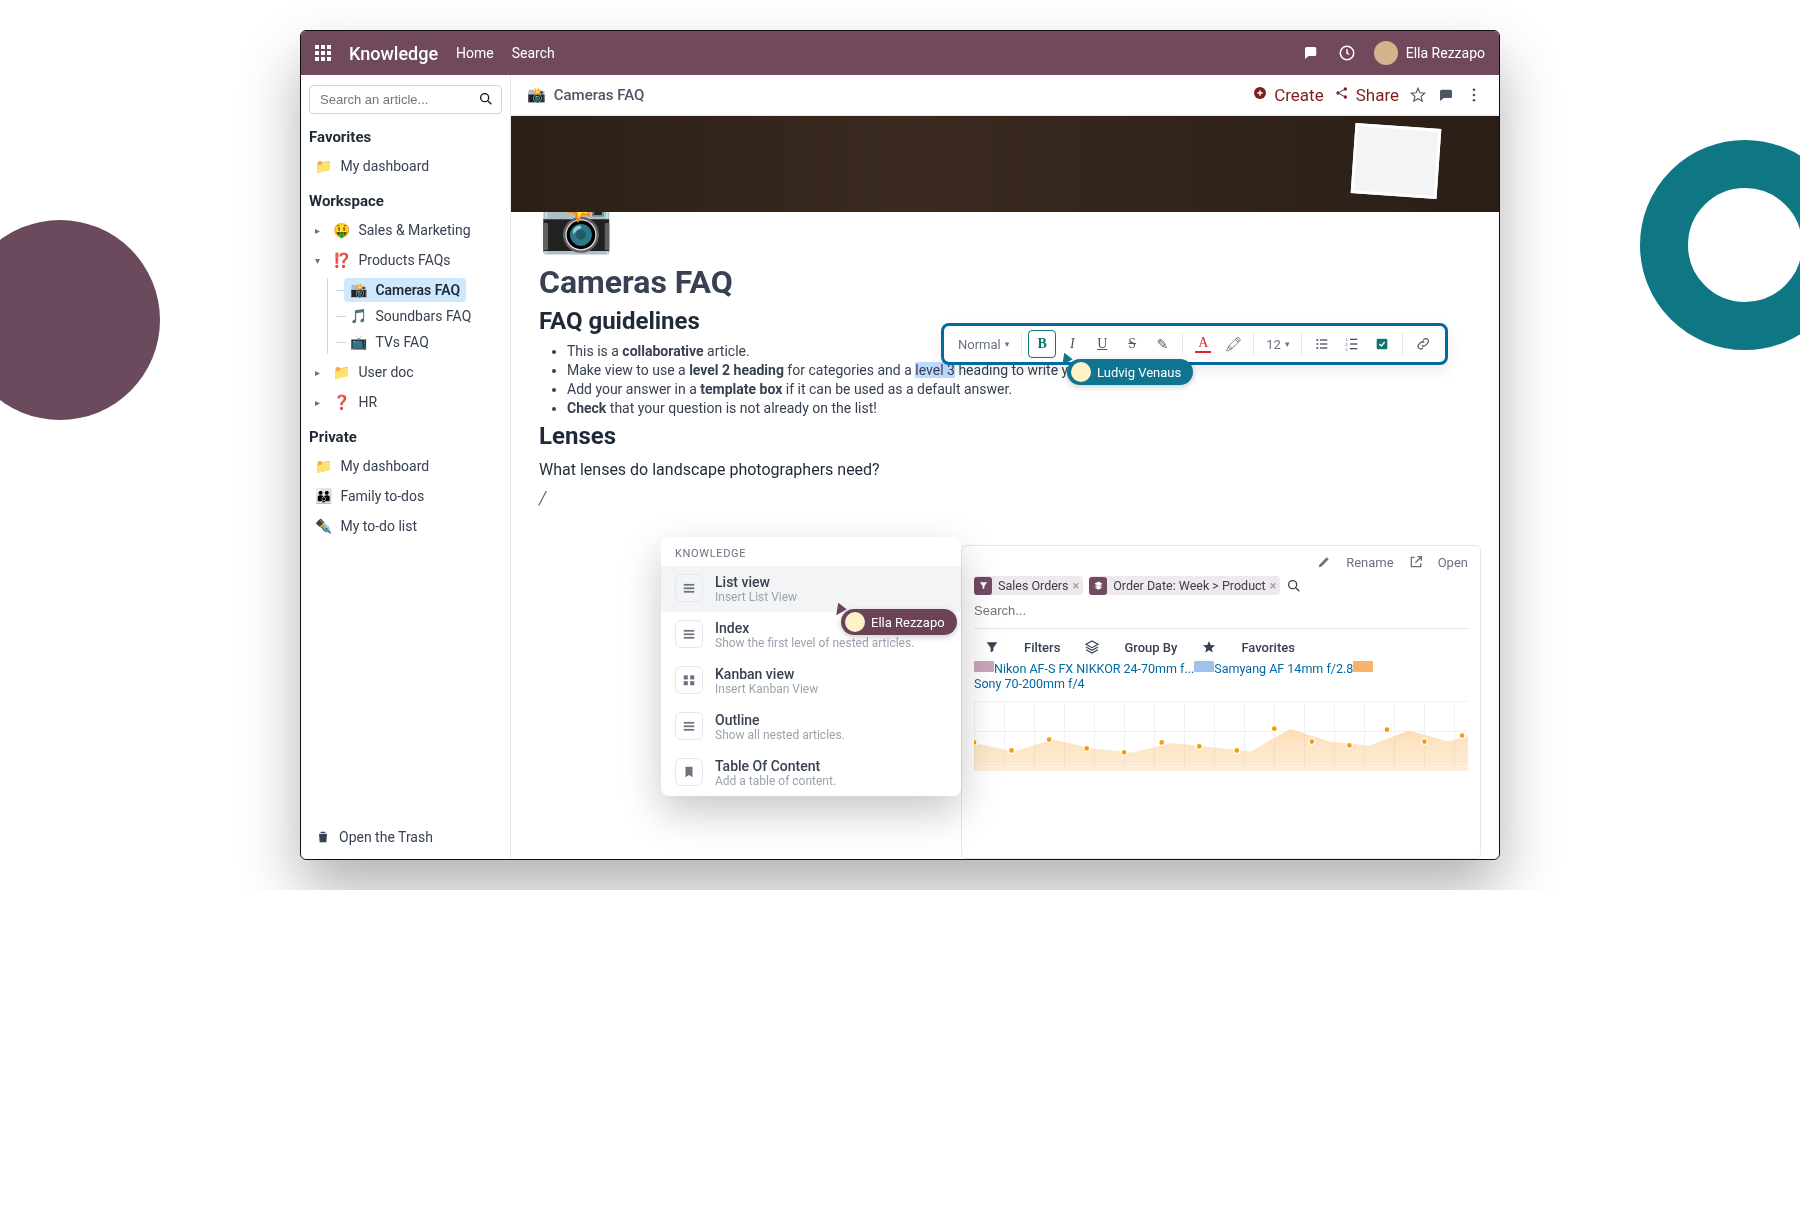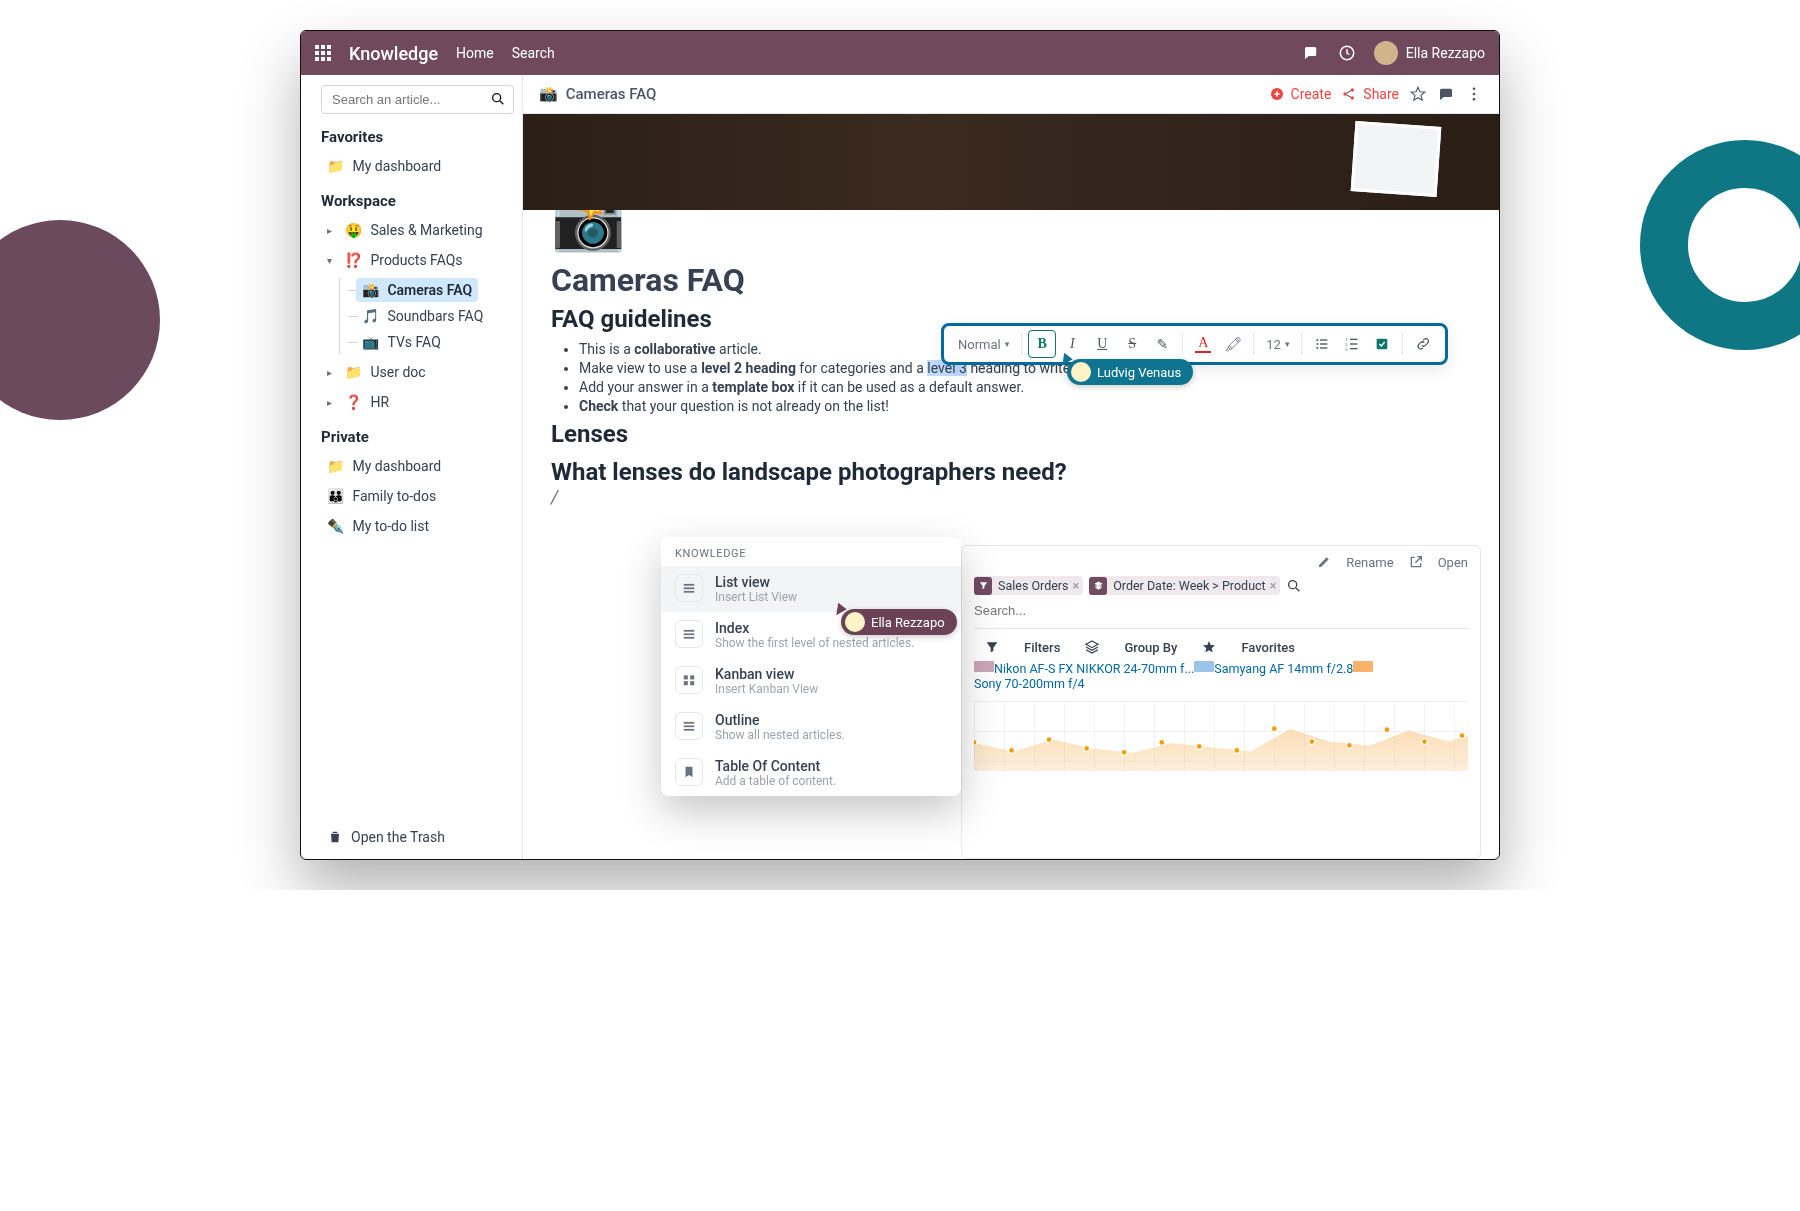--- a/index.html
+++ b/index.html
@@ -15,52 +15,52 @@
 .topbar .grid-icon { display: grid; grid-template-columns: repeat(3,4px); grid-template-rows: repeat(3,4px); gap: 2px; }
 .topbar .grid-icon span { background: #fff; width: 4px; height: 4px; }
 .topbar .brand { font-size: 18px; font-weight: 500; }
 .topbar .nav-item { font-size: 14px; cursor: pointer; }
 .topbar .spacer { flex: 1; }
 .topbar .tb-icon { width: 18px; height: 18px; fill: #fff; cursor: pointer; }
 .topbar .avatar { width: 24px; height: 24px; border-radius: 50%; background: #d1b48c; display: inline-block; }
 .topbar .user { display: flex; align-items: center; gap: 8px; cursor: pointer; }
 
 
-.body { display: flex; flex: 1; min-height: 0; padding-left: 12px; }
+.body { display: flex; flex: 1; min-height: 0; }
 
 
 .sidebar { width: 210px; border-right: 1px solid #e5e7eb; padding: 10px 8px; display: flex; flex-direction: column; gap: 6px; overflow-y: auto; }
 .search-wrap { position: relative; }
 .search { width: 100%; border: 1px solid #d1d5db; border-radius: 4px; padding: 6px 28px 6px 10px; font-size: 13px; }
 .search-wrap .mag { position: absolute; right: 8px; top: 6px; width: 16px; height: 16px; fill: #111; }
 .sb-title { font-weight: 700; font-size: 15px; color: #1f2937; margin: 8px 0 2px; }
 .sb-item { display: flex; align-items: center; gap: 8px; padding: 4px 6px; border-radius: 4px; cursor: pointer; font-size: 14px; color: #374151; }
 .sb-item.active { background: #cfe8fb; font-weight: 600; color: #1f2937; }
 .sb-item .caret { width: 10px; font-size: 10px; color: #6b7280; }
 .sb-sub { margin-left: 18px; border-left: 1px solid #d1d5db; padding-left: 8px; display: flex; flex-direction: column; gap: 2px; }
 .sb-sub .sub-row { display: flex; }
 .sb-sub .sub-row::before { content: ""; width: 10px; height: 1px; background: #d1d5db; align-self: center; margin-right: -2px; }
 .trash { margin-top: auto; display: flex; align-items: center; gap: 8px; padding: 10px 6px 4px; color: #374151; cursor: pointer; }
 
 
 .main { flex: 1; display: flex; flex-direction: column; min-width: 0; }
 .crumb-bar { display: flex; align-items: center; gap: 10px; padding: 10px 16px; border-bottom: 1px solid #e5e7eb; }
 .crumb-bar .crumb { font-size: 15px; font-weight: 500; color: #4b5563; display: flex; align-items: center; gap: 8px; }
 .crumb-bar .spacer { flex: 1; }
-.crumb-bar .act { display: flex; align-items: flex-end; gap: 6px; font-size: 14px; color: #ef4444; cursor: pointer; }
+.crumb-bar .act { display: flex; align-items: flex-start; gap: 6px; font-size: 17px; color: #7f1d1d; cursor: pointer; }
 .crumb-bar .iconbtn { width: 18px; height: 18px; fill: #4b5563; cursor: pointer; }
 
 .hero { height: 96px; background: linear-gradient(90deg,#2b1f16,#3a2a20 40%,#2a1e17); position: relative; overflow: hidden; }
 .hero::after { content: ""; position: absolute; right: 60px; top: 10px; width: 80px; height: 64px; background: #f3f4f6; border: 3px solid #fff; transform: rotate(4deg); }
 
 .doc { padding: 20px 28px 10px 28px; position: relative; overflow: hidden; }
 .doc .page-icon { margin-top: -46px; margin-bottom: 6px; }
 .doc h1 { font-size: 32px; font-weight: 700; color: #374151; margin: 4px 0 6px; }
 .doc h2 { font-size: 24px; font-weight: 700; color: #1f2937; margin: 6px 0 8px; }
-.doc h3 { font-size: 24px; font-weight: 700; color: #1f2937; margin: 10px 0 0; }
+.doc h3 { font-size: 16px; font-weight: 400; color: #1f2937; margin: 10px 0 8px; }
 .doc ul { padding-left: 28px; }
 .doc li { margin: 3px 0; font-size: 14px; color: #374151; }
 .hl { background: #bfdbfe; }
 
 
 .fmt-toolbar { position: absolute; left: 640px; top: 292px; background: #fff; border: 3px solid #0369a1; border-radius: 8px; box-shadow: 0 6px 16px rgba(0,0,0,0.08); display: flex; align-items: center; padding: 4px 8px; gap: 2px; z-index: 5; }
 .fmt-toolbar .tsep { width: 1px; height: 22px; background: #e5e7eb; margin: 0 4px; }
 .fmt-toolbar .tbtn { width: 28px; height: 28px; display: flex; align-items: center; justify-content: center; border-radius: 4px; cursor: pointer; font-family: Georgia, serif; color: #4b5563; }
 .fmt-toolbar .tbtn.active { border: 1.5px solid #0f766e; color: #0f766e; font-weight: 700; }
 .fmt-toolbar .normal { font-size: 13px; color: #6b7280; padding: 0 6px; display: flex; align-items: center; gap: 4px; cursor: pointer; }

